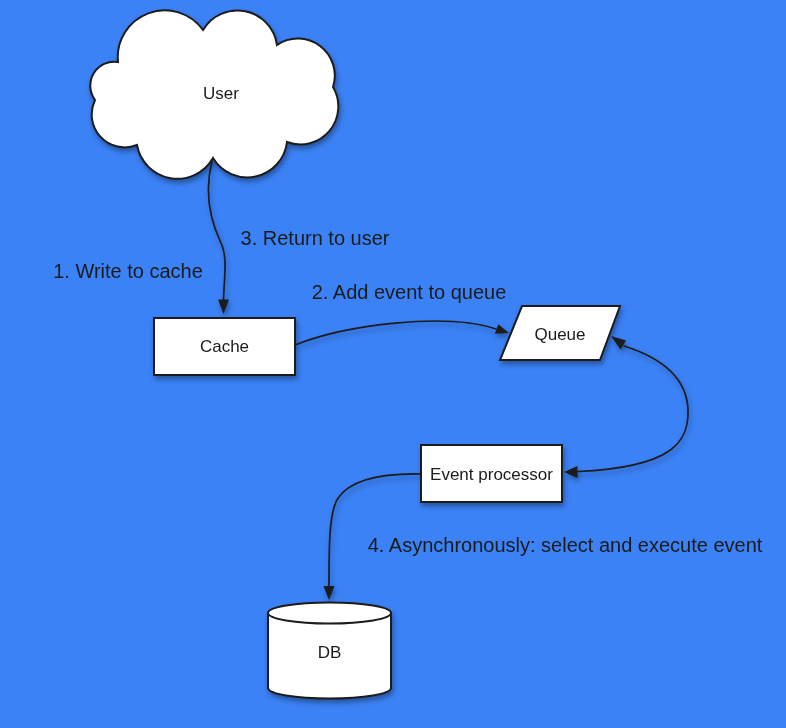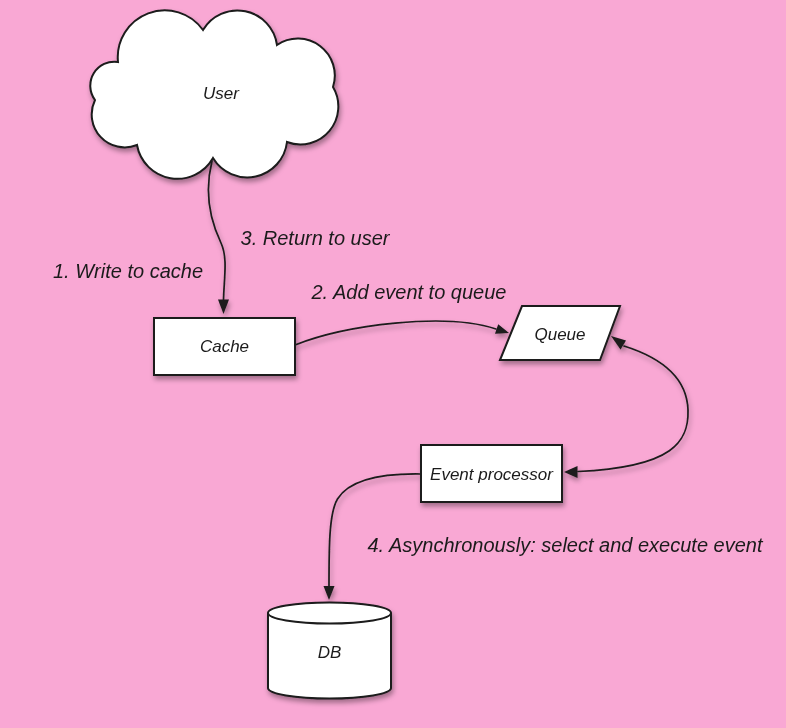--- a/index.html
+++ b/index.html
@@ -1,23 +1,22 @@
 <!DOCTYPE html>
 <html><head>
 <meta charset="utf-8">
 <style>
   html, body { margin: 0; padding: 0; background: #ffffff; }
   .stage {
     position: relative;
     width: 786px;
     height: 728px;
-    background: #f9a8d4;
+    background: #3b82f6;
     font-family: "Liberation Sans", "DejaVu Sans", sans-serif;
     overflow: hidden;
-    font-style: italic;
   }
   svg { display: block; }
   text {
     fill: #1b1b1b;
     font-family: "Liberation Sans", "DejaVu Sans", sans-serif;
   }
   .node-label { font-size: 17px; }
   .step-label { font-size: 20px; }
   .shape { fill: #ffffff; stroke: #1b1b1b; stroke-width: 2; }
   .edge  { fill: none; stroke: #1b1b1b; stroke-width: 1.7; stroke-linecap: round; }

